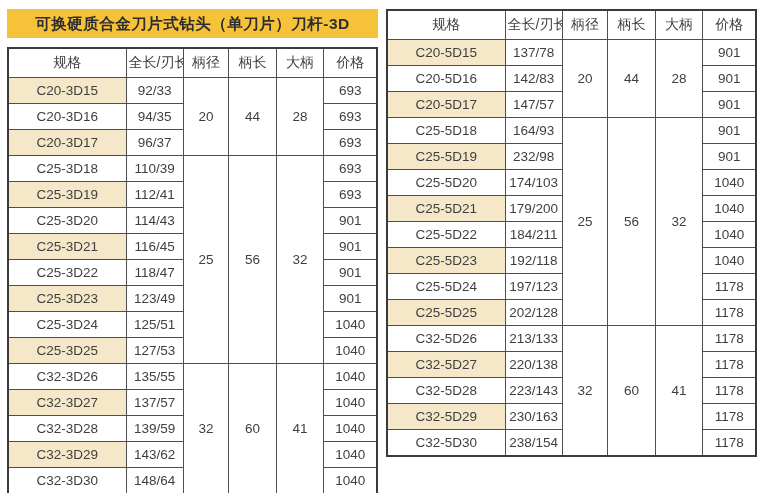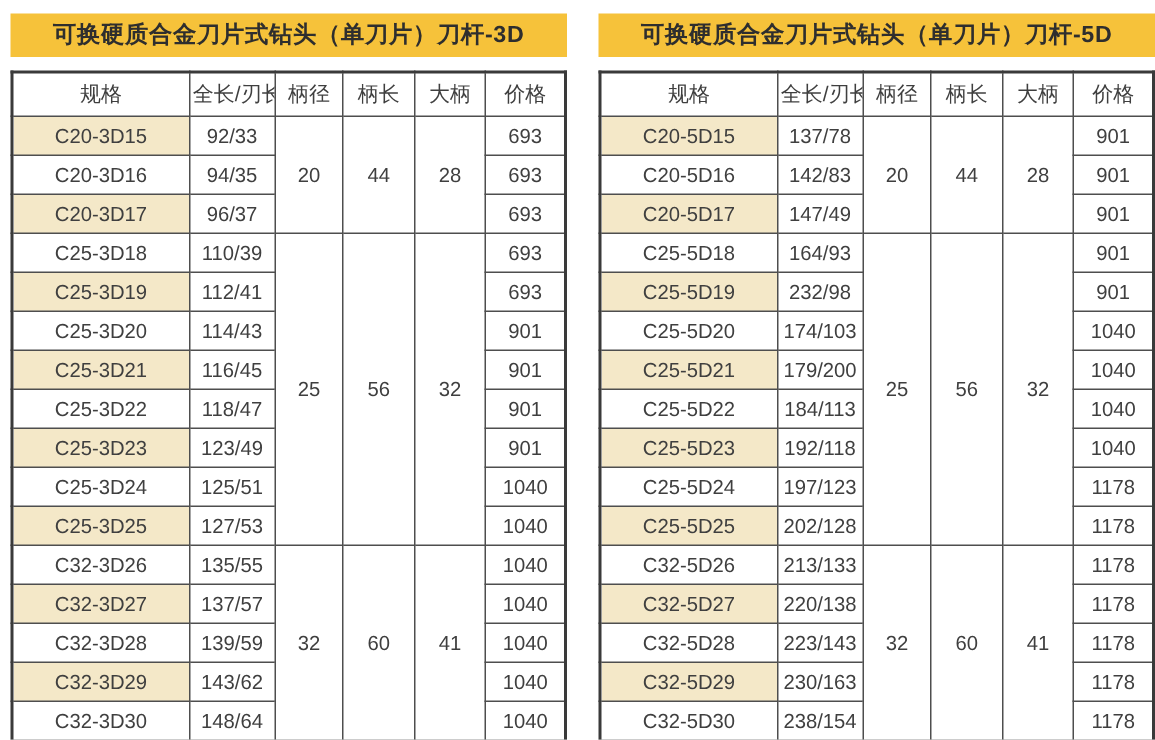--- a/index.html
+++ b/index.html
@@ -10,21 +10,21 @@
     height: 493px;
     overflow: hidden;
     font-family: "Liberation Sans", "DejaVu Sans", sans-serif;
   }
   .page {
     box-sizing: border-box;
     width: 770px;
     height: 493px;
     padding: 9px 4px 19px 7px;
     display: flex;
-    gap: 21px;
+    gap: 8px;
   }
   .price-table {
     width: 371px;
     flex: 0 0 371px;
   }
   .title-bar {
     background: var(--title-bg, #F6C23A);
     color: var(--title-text, #2E2E2E);
     height: 29px;
     line-height: 29px;
@@ -183,21 +183,20 @@
           <tr>
             <td>C32-3D30</td>
             <td>148/64</td>
             <td>1040</td>
           </tr>
         </tbody>
       </table>
   </section>
 
   <section class="price-table">
-    <div class="title-bar">可换硬质合金刀片式钻头（单刀片）刀杆-5D</div>
     <table>
       <colgroup>
         <col class="c-spec">
           <col class="c-len">
           <col class="c-dia">
         <col class="c-slen">
           <col class="c-big">
           <col class="c-price">
       </colgroup>
     <thead>
@@ -219,21 +218,21 @@
             <td rowspan="3">28</td>
             <td>901</td>
           </tr>
           <tr>
             <td>C20-5D16</td>
             <td>142/83</td>
             <td>901</td>
           </tr>
           <tr>
             <td class="shade">C20-5D17</td>
-            <td>147/49</td>
+            <td>147/57</td>
             <td>901</td>
           </tr>
           <tr>
             <td>C25-5D18</td>
             <td>164/93</td>
             <td rowspan="8">25</td>
             <td rowspan="8">56</td>
             <td rowspan="8">32</td>
             <td>901</td>
           </tr>
@@ -247,21 +246,21 @@
             <td>174/103</td>
             <td>1040</td>
           </tr>
           <tr>
             <td class="shade">C25-5D21</td>
             <td>179/200</td>
             <td>1040</td>
           </tr>
           <tr>
             <td>C25-5D22</td>
-            <td>184/113</td>
+            <td>184/211</td>
             <td>1040</td>
           </tr>
           <tr>
             <td class="shade">C25-5D23</td>
             <td>192/118</td>
             <td>1040</td>
           </tr>
           <tr>
             <td>C25-5D24</td>
             <td>197/123</td>

